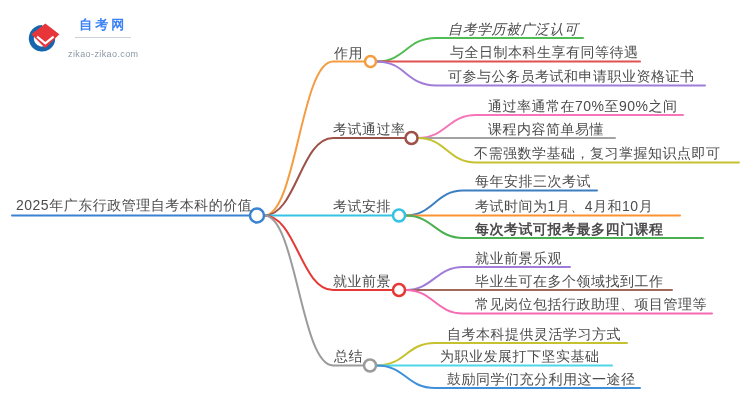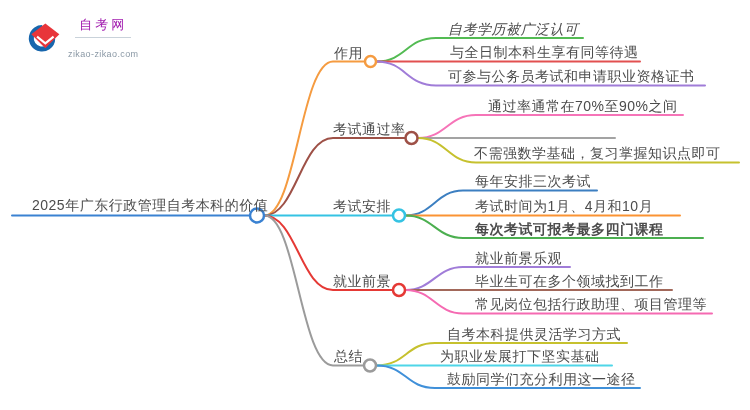--- a/index.html
+++ b/index.html
@@ -8,21 +8,21 @@
     font-family:"Liberation Sans","DejaVu Sans",sans-serif;
   }
   .map{position:absolute;left:0;top:0;}
   .label{
     position:absolute;font-size:14px;line-height:16px;white-space:nowrap;
     color:#4c4c4c;letter-spacing:0.5px;
   }
   .logo{position:absolute;left:28px;top:16px;display:flex;align-items:center;gap:7px;}
   .logo-col{display:flex;flex-direction:column;align-items:center;}
   .logo-title{
-    font-size:13px;font-weight:normal;color:#a21caf;letter-spacing:3px;
+    font-size:13px;font-weight:bold;color:#3b82f6;letter-spacing:3px;
     padding:0 4px 3px 4px;border-bottom:1px solid #c9d2da;text-align:center;
   }
   .logo-domain{font-size:9px;color:#8a98a5;margin-top:11px;letter-spacing:0.4px;}
 </style>
 </head>
 <body>
 
 <div class="canvas">
 
   <svg class="map" width="750" height="410" viewBox="0 0 750 410" fill="none" stroke-linecap="round">
@@ -67,29 +67,30 @@
       <circle cx="17" cy="21" r="13" fill="none" stroke="#1766ad" stroke-width="6" stroke-dasharray="61 21" stroke-dashoffset="-8" transform="rotate(-35 17 21)"></circle>
       <polygon points="21,3 38,16 21,33 4,16" fill="#e8353a"></polygon>
       <polyline points="11,19 21,27 31,19" fill="none" stroke="#ffffff" stroke-width="2.6"></polyline>
     </svg>
     <div class="logo-col">
       <div class="logo-title">自考网</div>
       <div class="logo-domain">zikao-zikao.com</div>
     </div>
   </div>
 
-  <div class="label" style="left:32px;top:197px;">2025年广东行政管理自考本科的价值</div>
+  <div class="label" style="left:16px;top:197px;">2025年广东行政管理自考本科的价值</div>
 
   <div class="label" style="left:334px;top:45px;">作用</div>
   <div class="label" style="left:448px;top:21px;font-style:italic;">自考学历被广泛认可</div>
   <div class="label" style="left:450px;top:44px;">与全日制本科生享有同等待遇</div>
   <div class="label" style="left:448px;top:68px;">可参与公务员考试和申请职业资格证书</div>
 
   <div class="label" style="left:333px;top:121px;">考试通过率</div>
   <div class="label" style="left:488px;top:98px;">通过率通常在70%至90%之间</div>
+  <div class="label" style="left:488px;top:121px;">课程内容简单易懂</div>
   <div class="label" style="left:474px;top:145px;">不需强数学基础，复习掌握知识点即可</div>
 
   <div class="label" style="left:333px;top:198px;">考试安排</div>
   <div class="label" style="left:475px;top:173px;">每年安排三次考试</div>
   <div class="label" style="left:475px;top:198px;">考试时间为1月、4月和10月</div>
   <div class="label" style="left:475px;top:221px;font-weight:bold;">每次考试可报考最多四门课程</div>
 
   <div class="label" style="left:333px;top:273px;">就业前景</div>
   <div class="label" style="left:475px;top:250px;">就业前景乐观</div>
   <div class="label" style="left:475px;top:273px;">毕业生可在多个领域找到工作</div>

